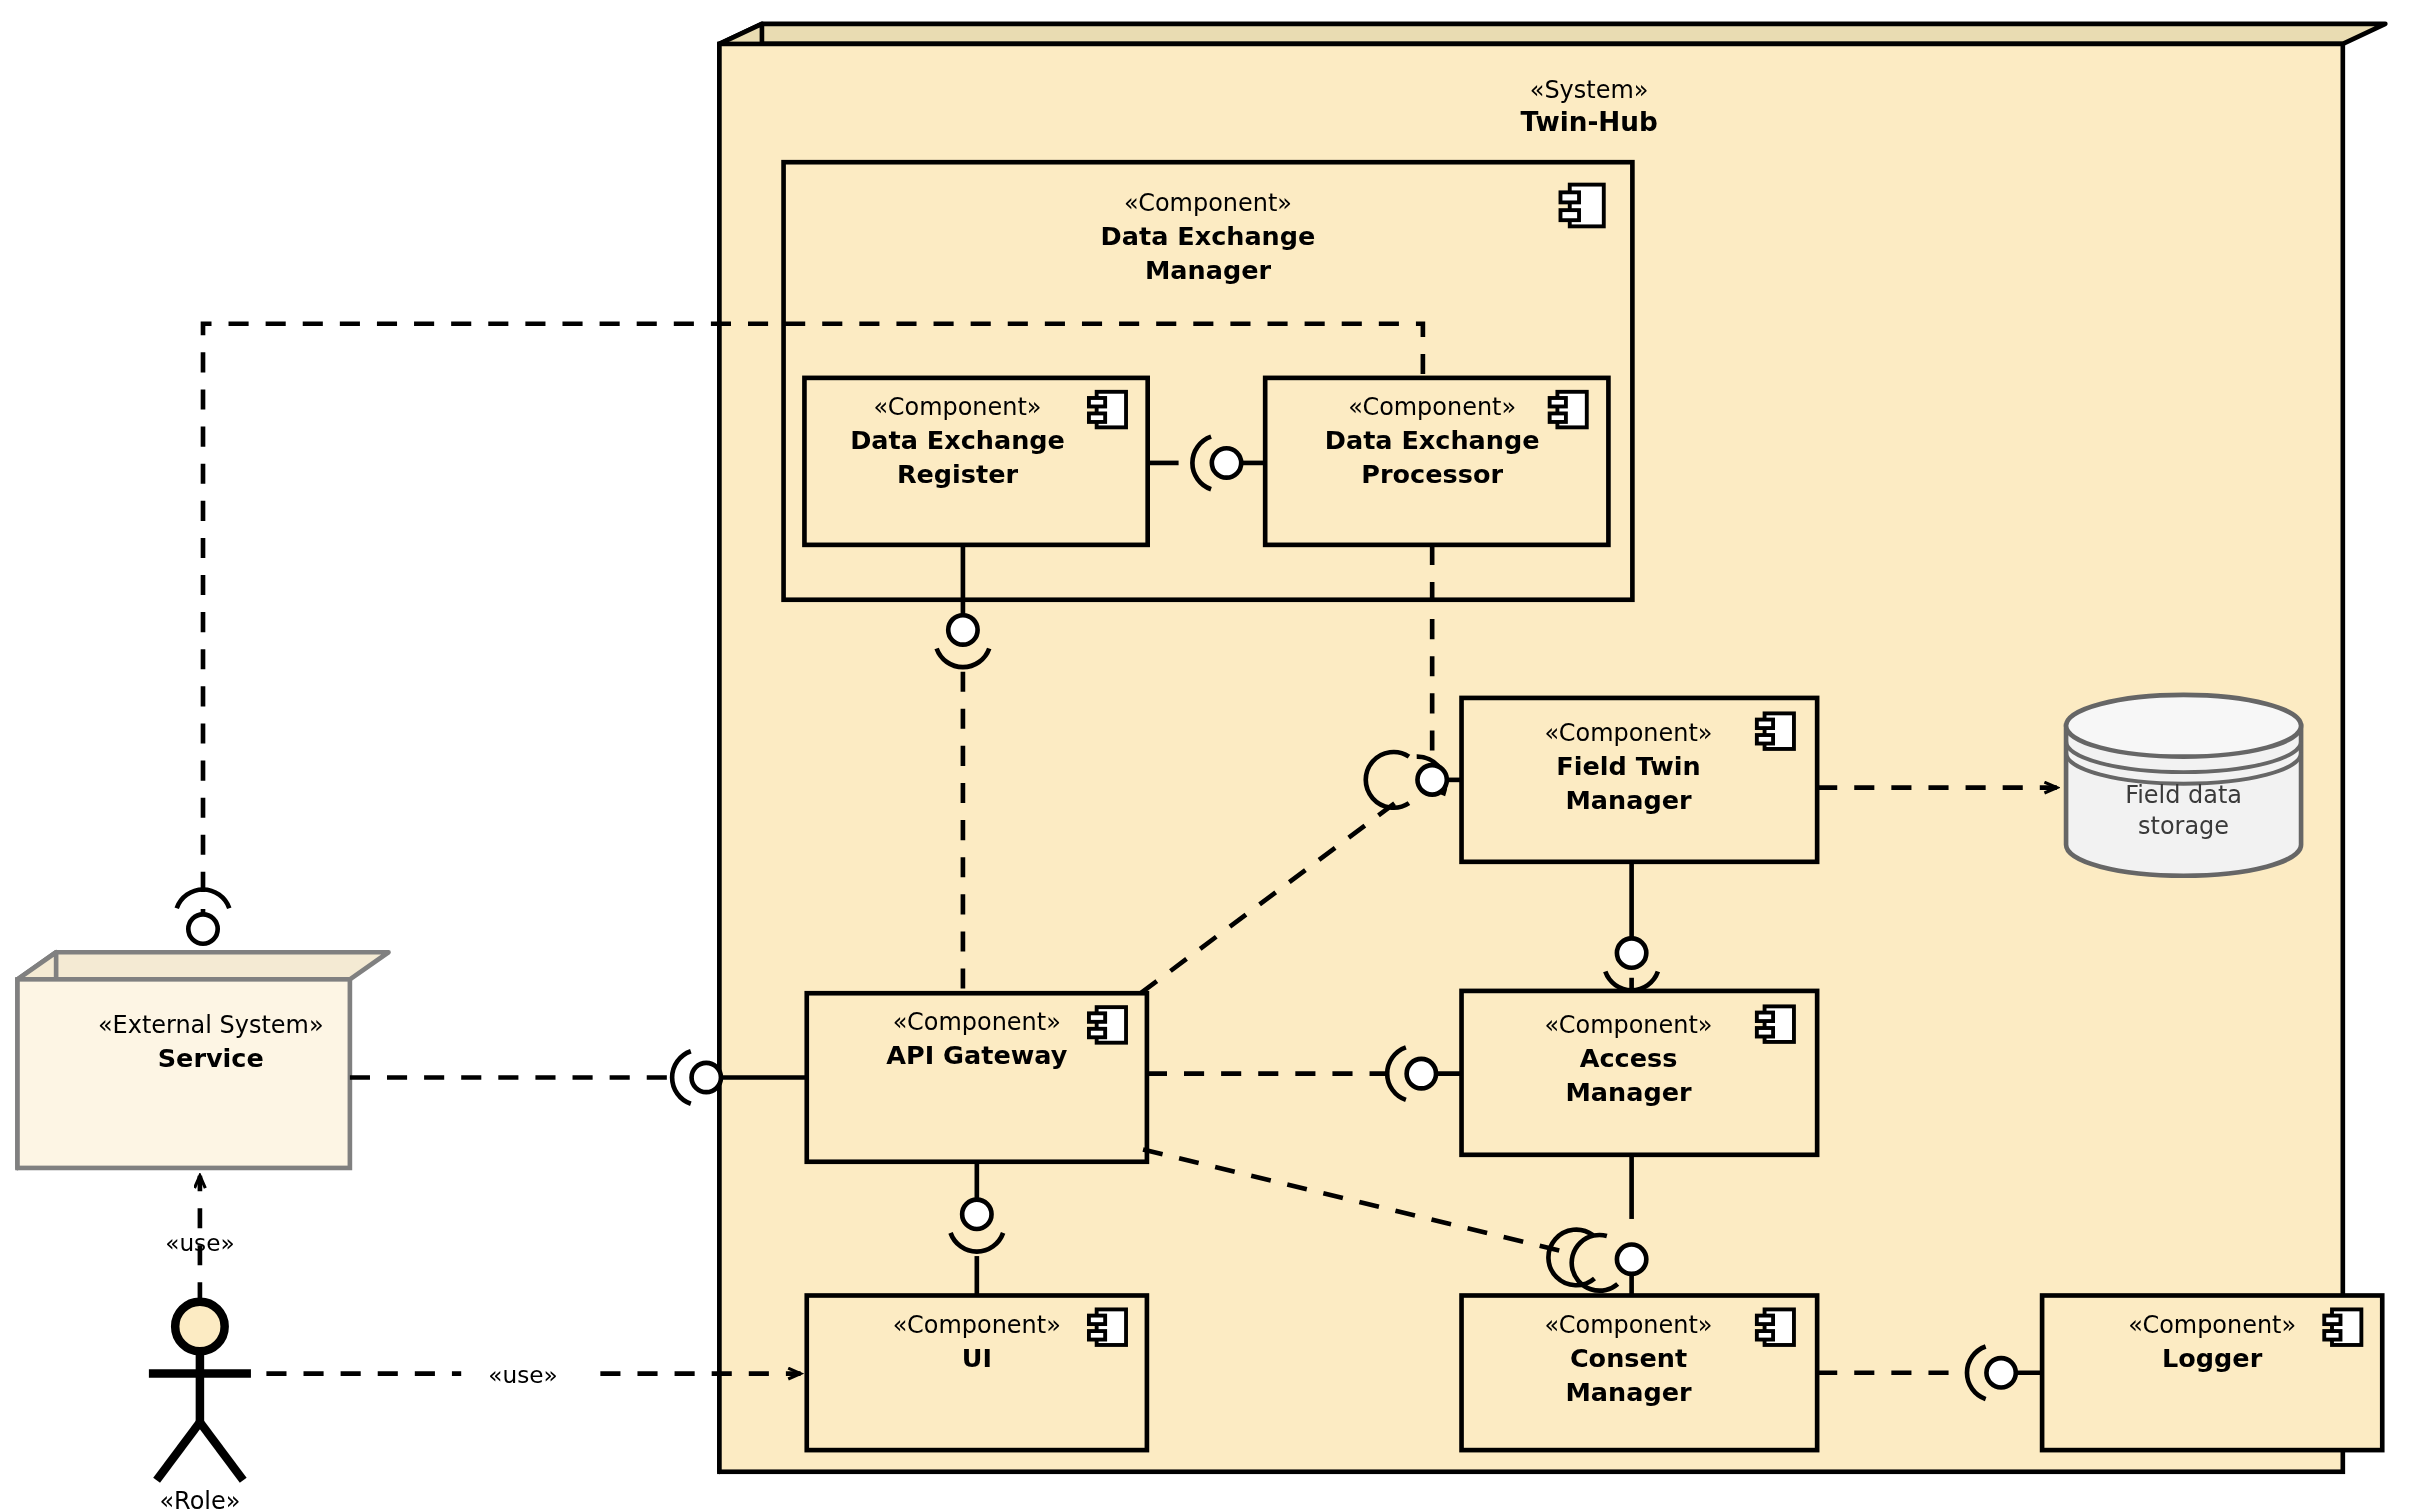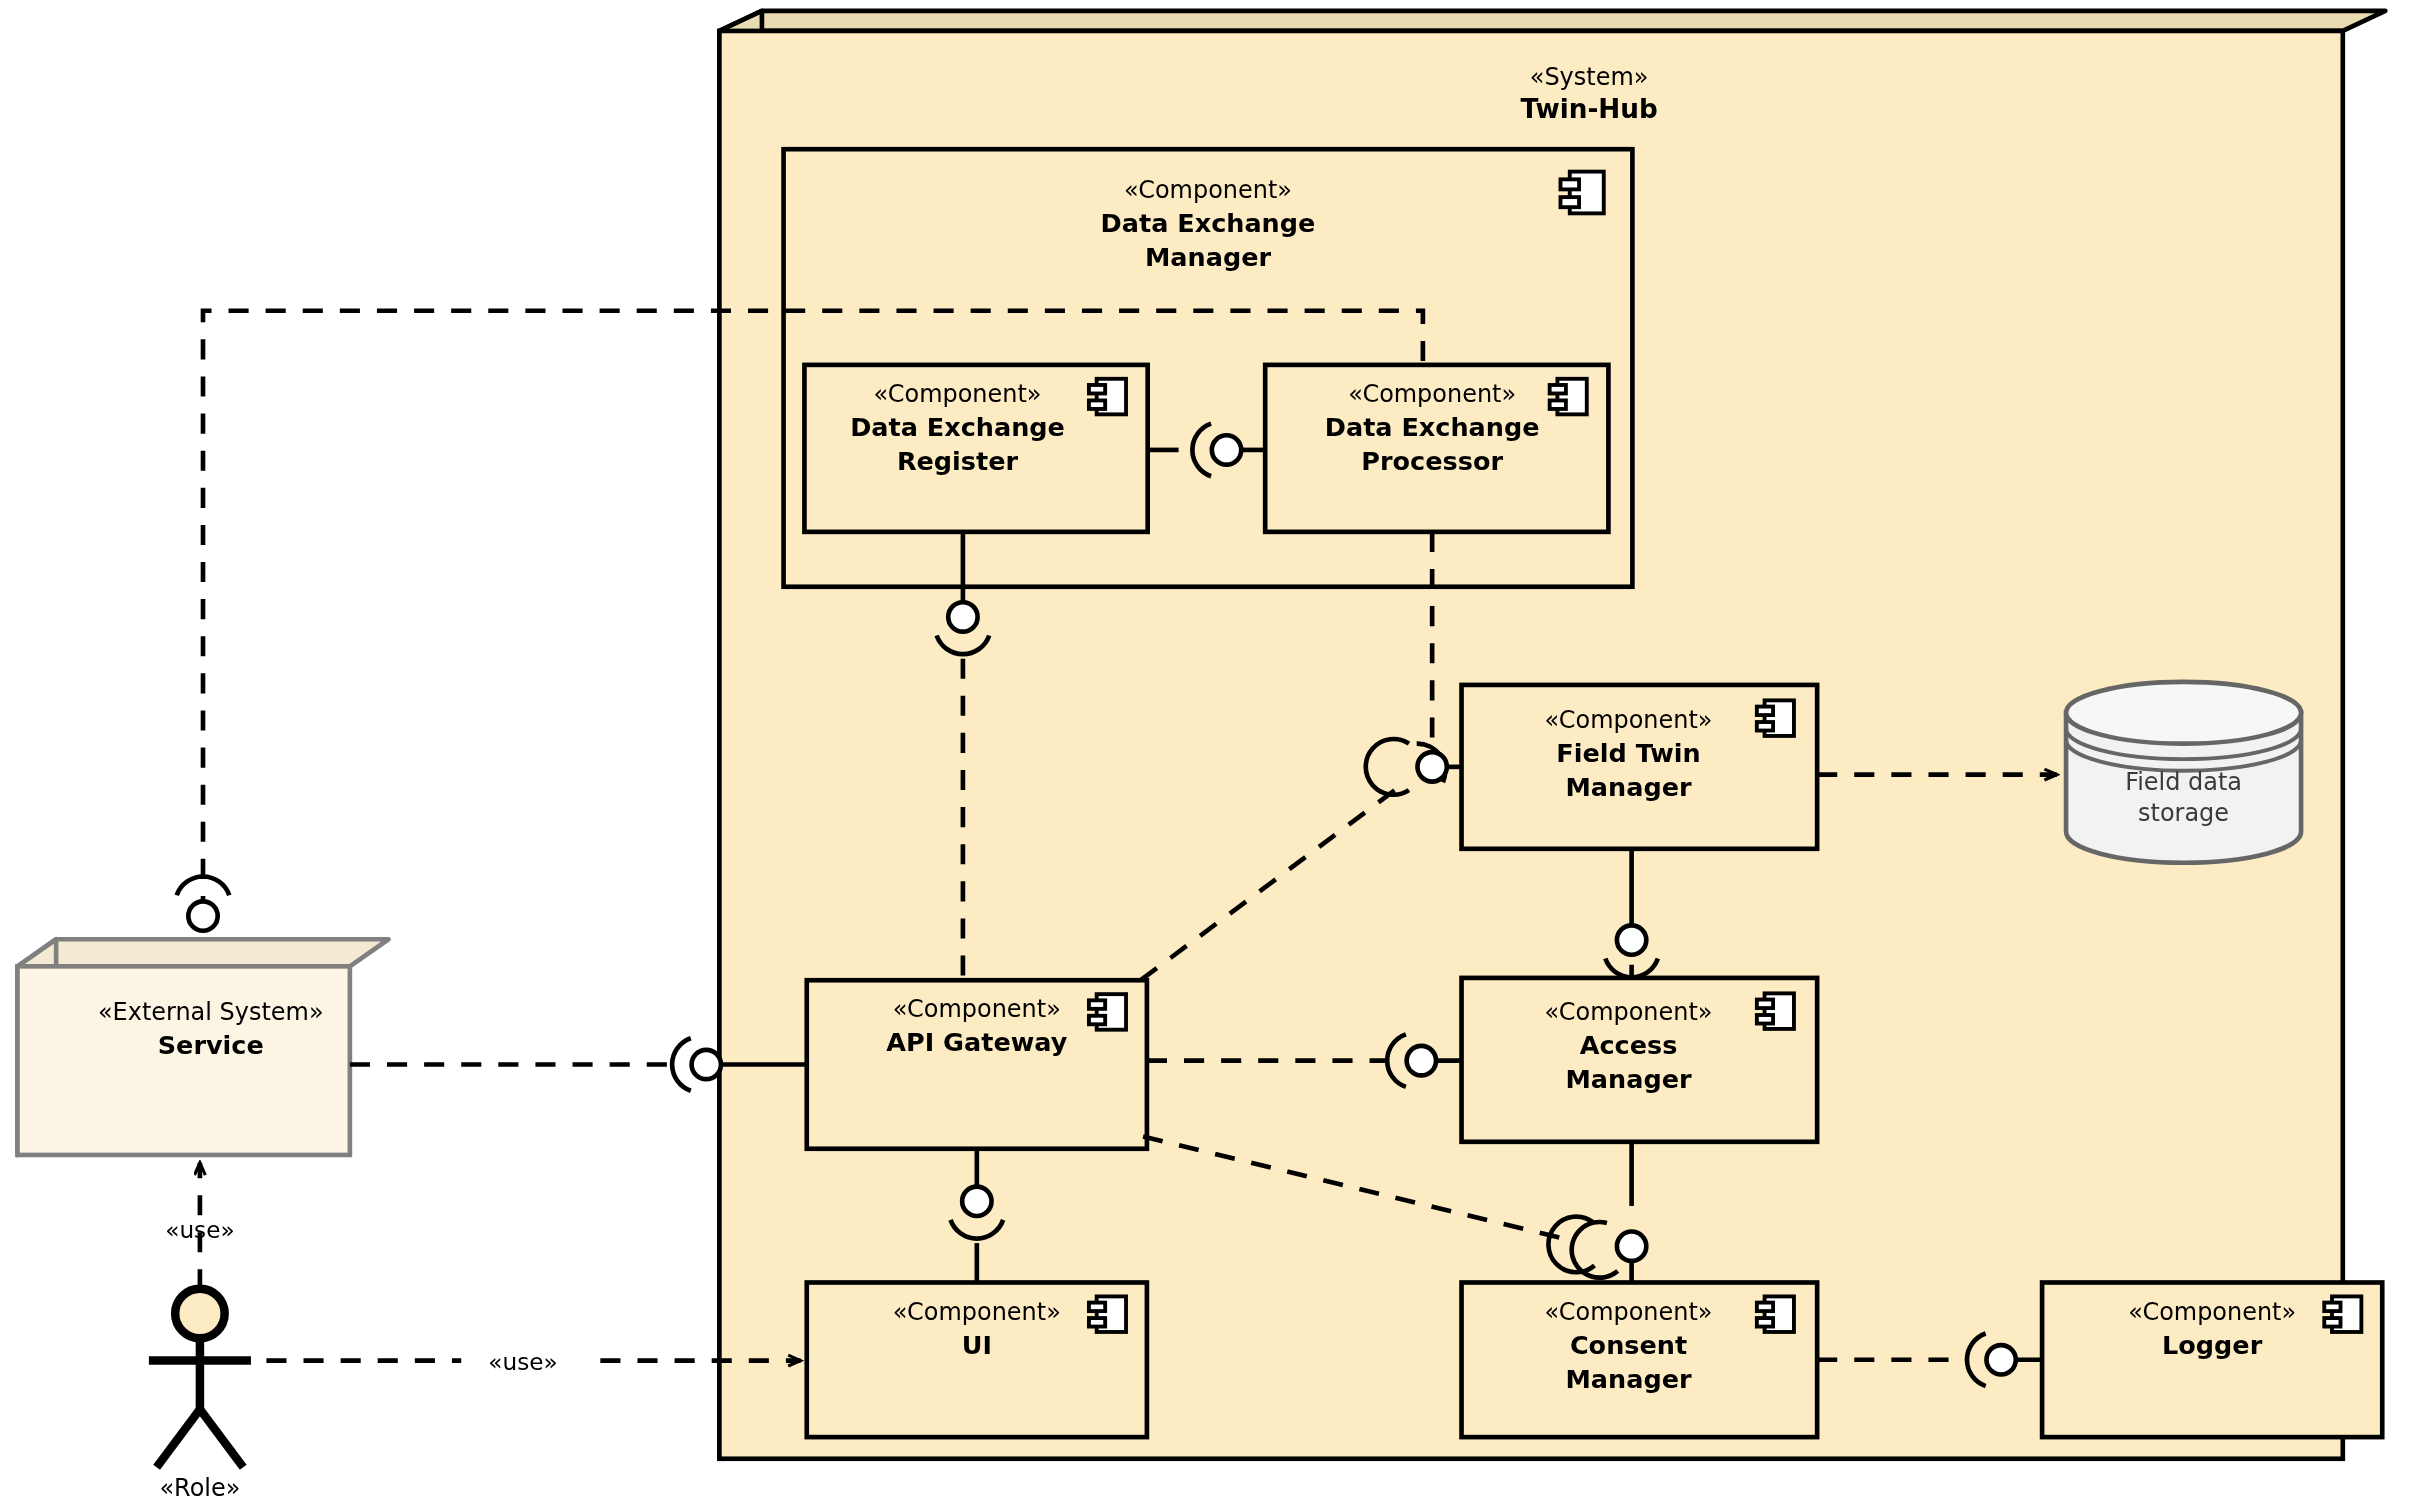--- a/index.html
+++ b/index.html
@@ -1,17 +1,17 @@
 <!DOCTYPE html>
 <html style="font-size:12.4px"><head>
 <meta charset="utf-8">
 <style>
   html,body{margin:0;padding:0;background:#ffffff;}
   body{width:2426px;height:1509px;font-family:"DejaVu Sans",sans-serif;overflow:hidden;}
-  #canvas{position:relative;width:2426px;height:1479px;}
+  #canvas{position:relative;width:2426px;height:1479px;margin-top:13px;}
   svg{position:absolute;top:0;left:0;width:2426px;height:1509px;}
   .stereo{font-size:31px;fill:#000;font-family:"DejaVu Sans",sans-serif;}
   .nm{font-size:33px;font-weight:bold;fill:#000;font-family:"DejaVu Sans",sans-serif;}
   .nm-lg{font-size:34px;font-weight:bold;fill:#000;}
   .edgelbl{font-size:30px;fill:#000;}
   .dbtxt{font-size:31px;fill:#3a3a3a;}
 </style>
 </head>
 <body>
 

